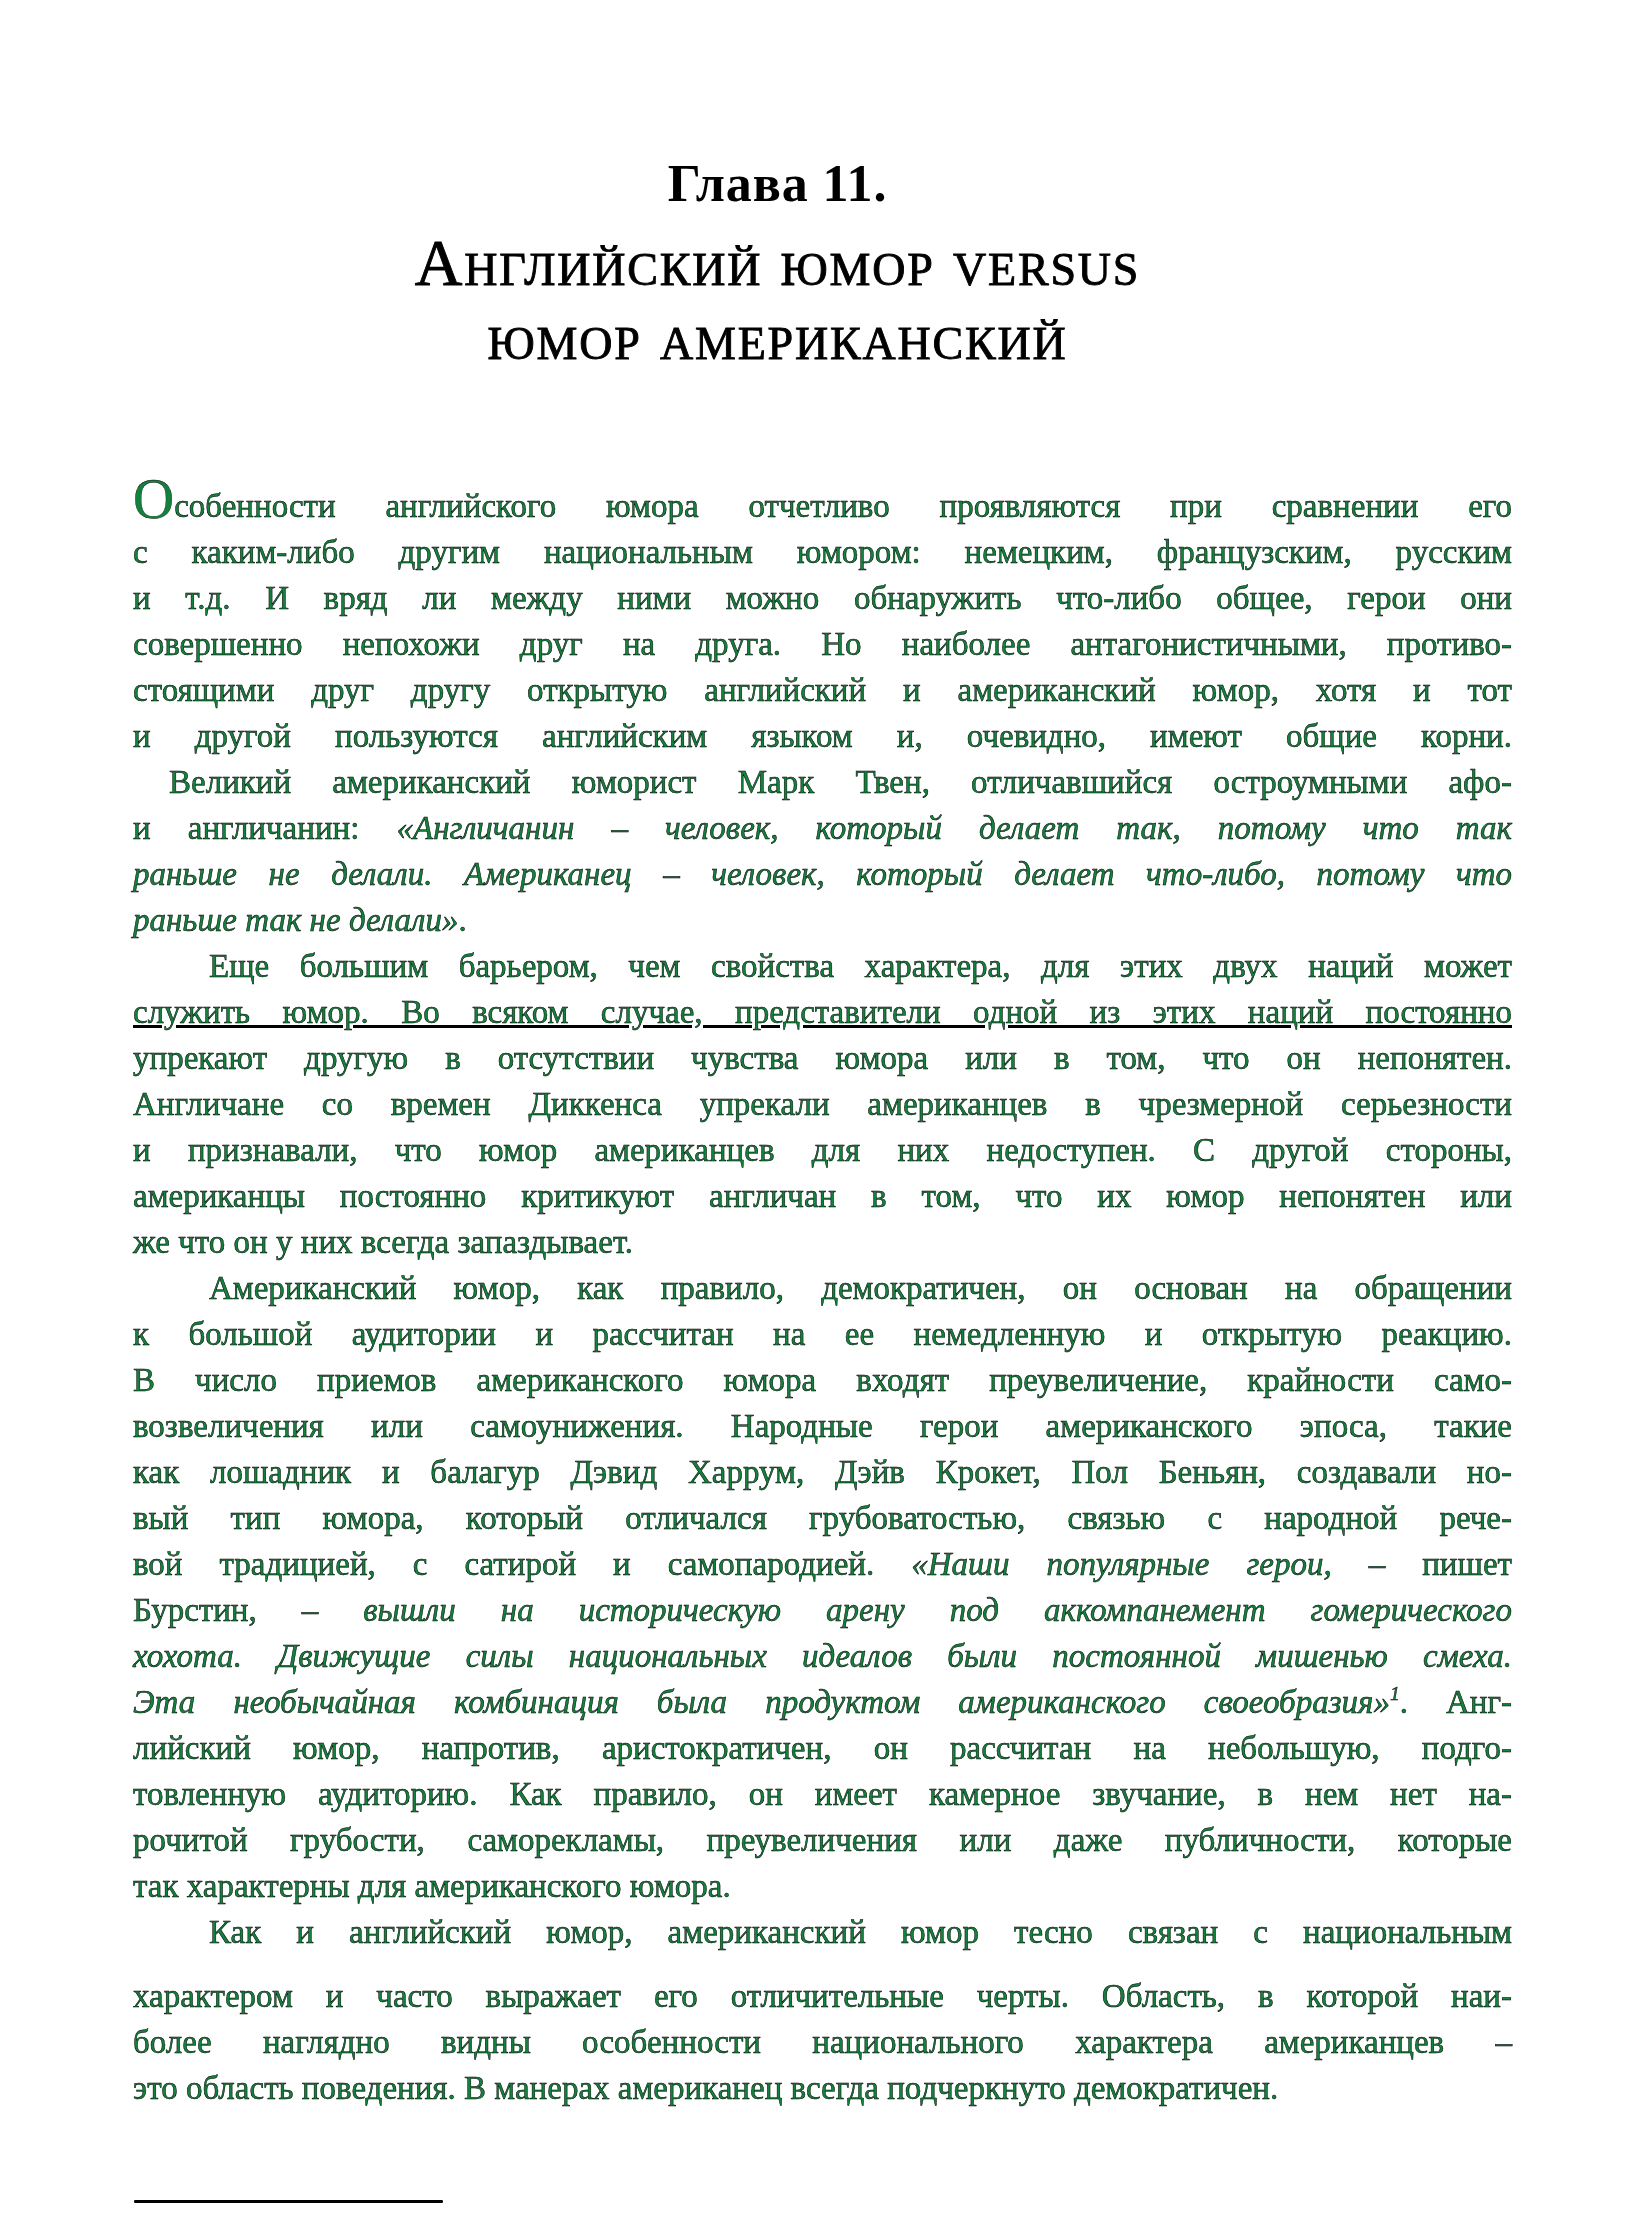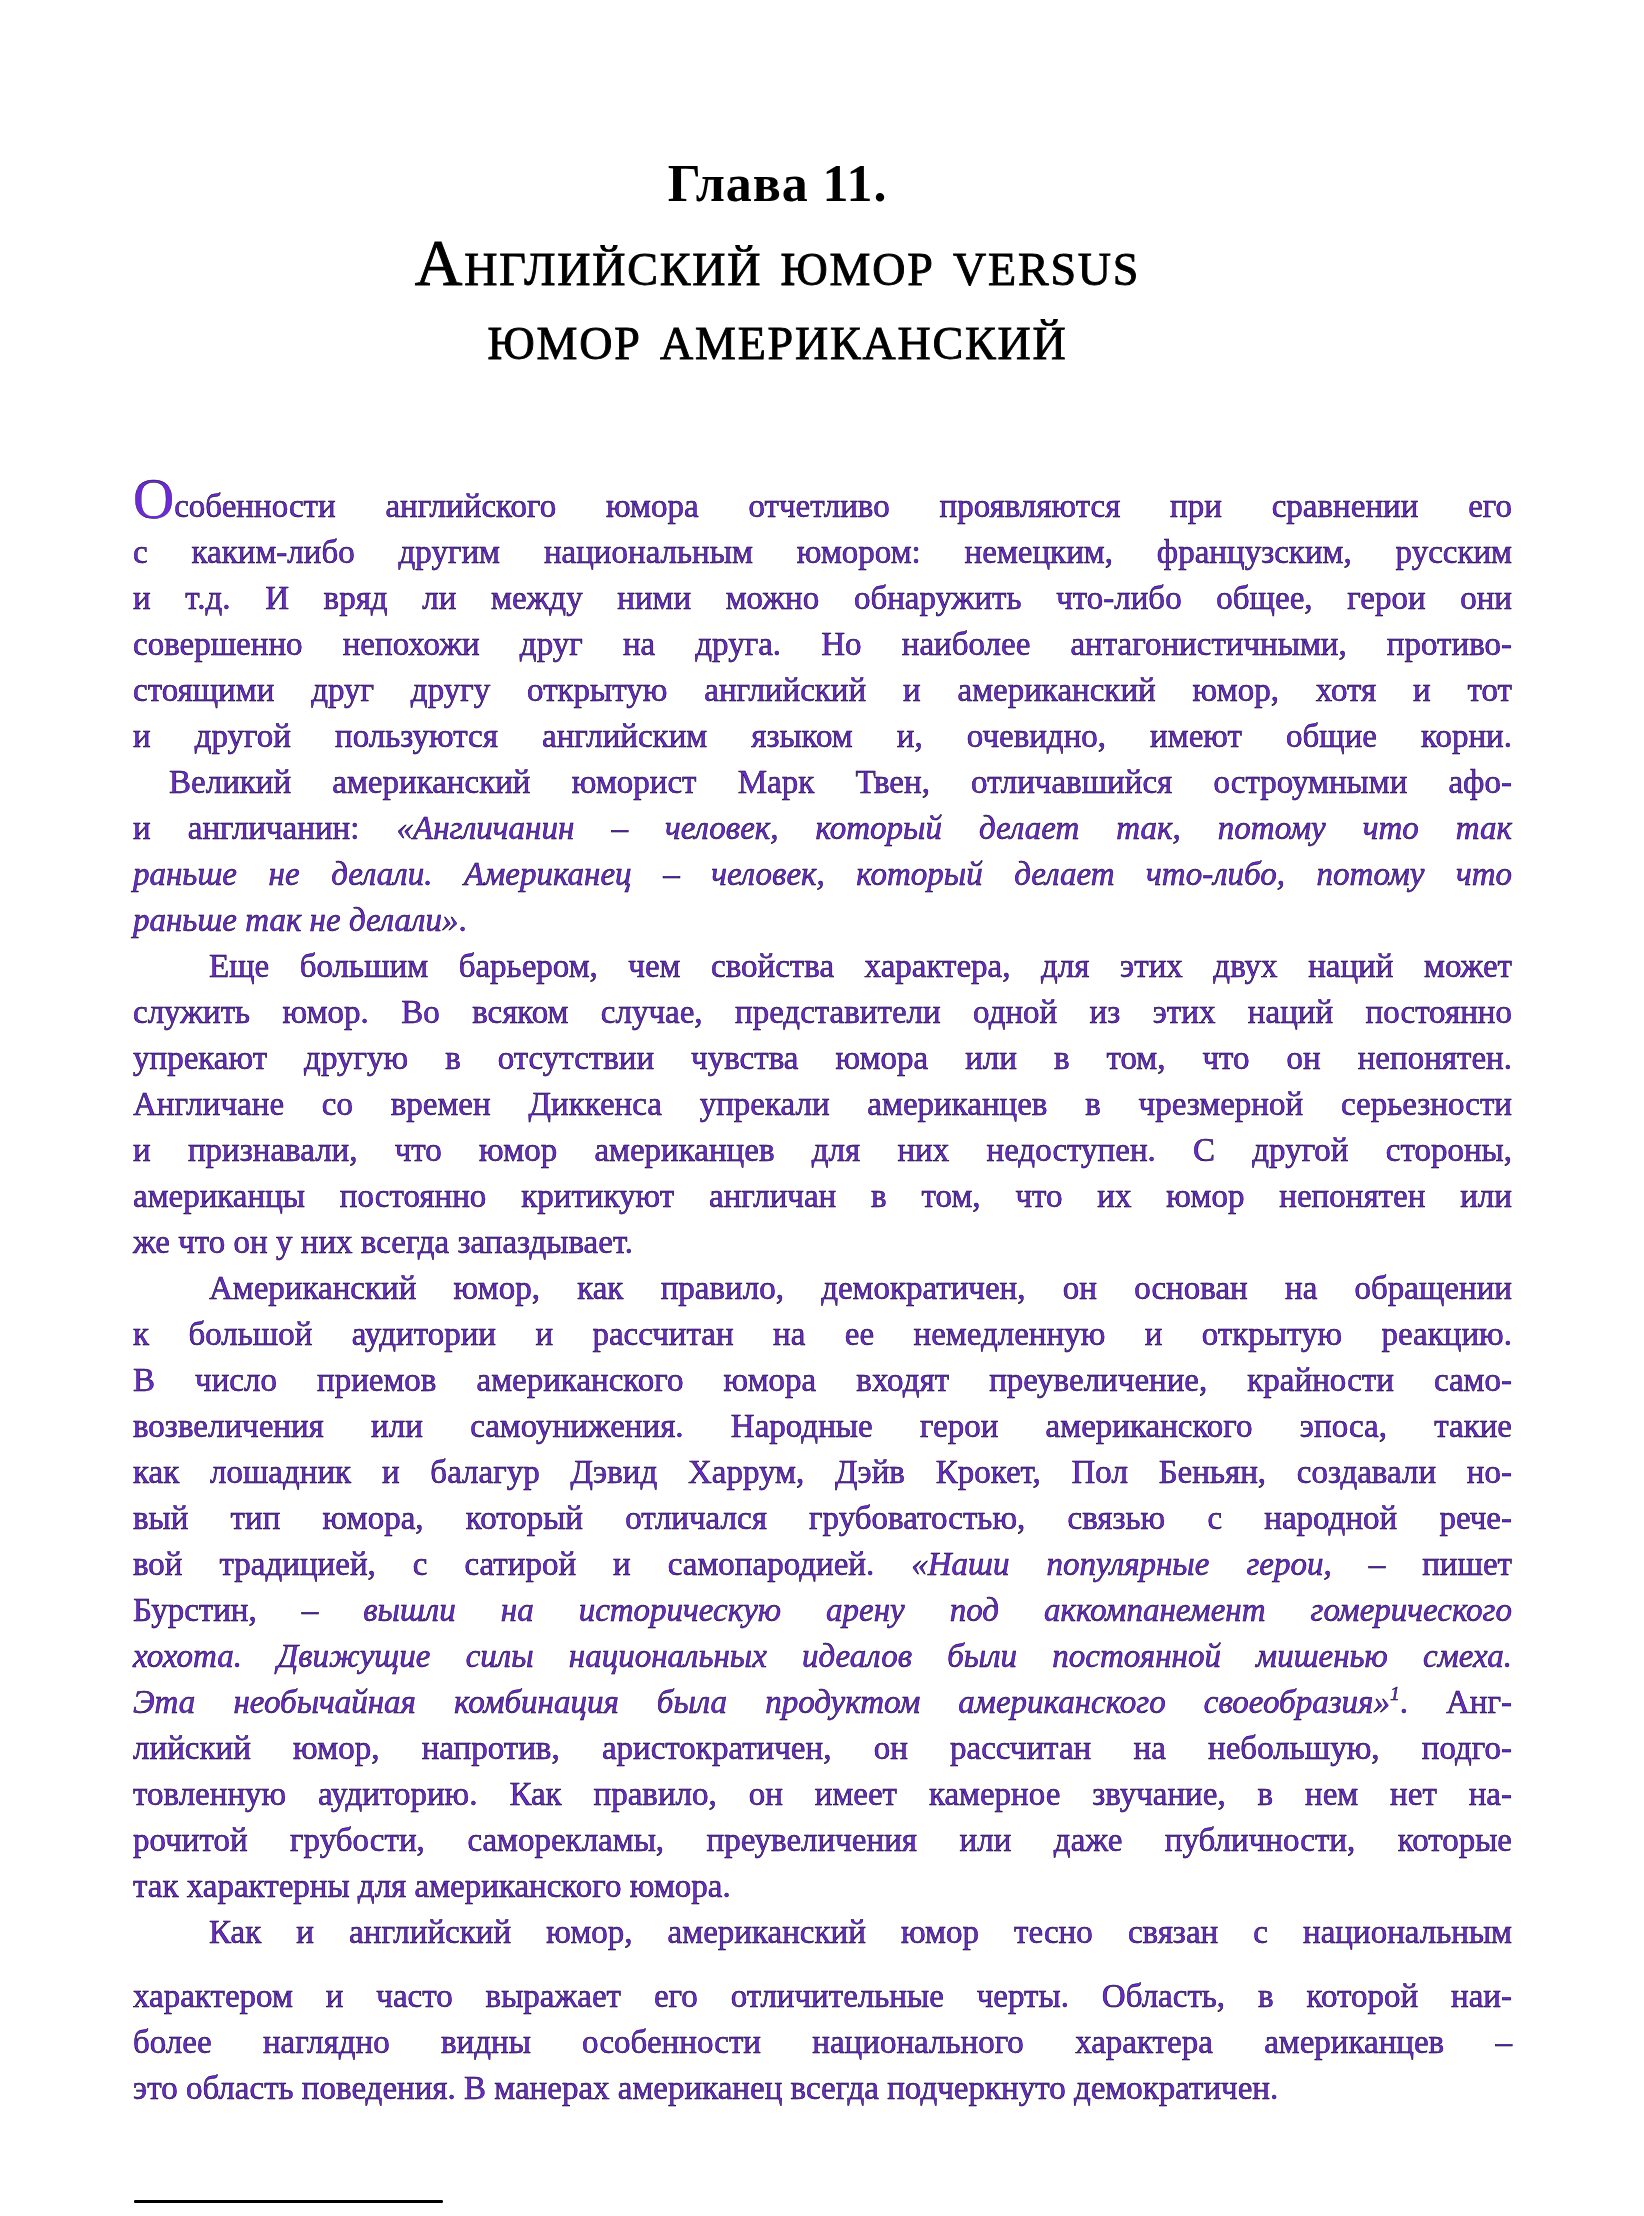--- a/index.html
+++ b/index.html
@@ -9,21 +9,21 @@
   .chapter-head { position: absolute; left: 0; width: 1555px; text-align: center;
     font-family: "Liberation Serif", "DejaVu Serif", serif; color: #000; }
   .chapter-num { top: 157px; font-size: 52px; line-height: 53px; font-weight: bold; letter-spacing: 0.9px; }
   .chapter-title { font-size: 66px; line-height: 71px; font-variant: small-caps; letter-spacing: 1.8px;
     font-weight: normal; -webkit-text-stroke: 0.9px #000; }
   .chapter-title.l1 { top: 227px; }
   .chapter-title.l2 { top: 301px; }
 
   .body-text { position: absolute; left: 133px; top: 483px; width: 1379px;
     font-family: "Liberation Serif", "DejaVu Serif", serif; font-size: 33px; line-height: 46px;
-    color: #6d28d9; -webkit-text-stroke: 0.5px #000; }
+    color: #15803d; -webkit-text-stroke: 0.5px #000; }
   .line { display: block; height: 46px; white-space: nowrap; text-align: justify; text-align-last: justify; overflow: visible; }
   .line.last { text-align-last: left; }
   .line.indent { padding-left: 76px; }
   .line .it { font-style: italic; }
   .line sup { font-size: 19.5px; line-height: 0; vertical-align: 13.3px; font-style: italic; }
   .dropcap { font-size: 57px; line-height: 0; vertical-align: -0.9px; -webkit-text-stroke: 0.3px #000; }
 
   .footnote-rule { position: absolute; left: 134px; top: 2200px; width: 309px; height: 2.7px; background: #000; border-radius: 1.3px; }
   .footnote { position: absolute; left: 133px; top: 2222px; width: 1379px;
     font-family: "Liberation Serif", "DejaVu Serif", serif; font-size: 29px; line-height: 35px; color: #000; white-space: nowrap; -webkit-text-stroke: 0.4px #000; }
@@ -45,21 +45,21 @@
         <span class="line" style="word-spacing: 0px;"><span>совершенно непохожи друг на друга. Но наиболее антагонистичными, противо-</span></span>
         <span class="line" style="word-spacing: 0px;"><span>стоящими друг другу открытую английский и американский юмор, хотя и тот</span></span>
         <span class="line" style="word-spacing: 0px;"><span>и другой пользуются английским языком и, очевидно, имеют общие корни.</span></span>
         <span class="line" style="word-spacing: 0px; margin-left: 36px;"><span>Великий американский юморист Марк Твен, отличавшийся остроумными афо-</span></span>
         <span class="line" style="word-spacing: 0px;"><span>и англичанин: </span><span class="it">«Англичанин – человек, который делает так, потому что так</span></span>
         <span class="line" style="word-spacing: 0px;"><span class="it">раньше не делали. Американец – человек, который делает что-либо, потому что</span></span>
         <span class="line last"><span class="it">раньше так не делали»</span><span>.</span></span>
       </div>
       <div>
         <span class="line indent" style="word-spacing: 0px;"><span>Еще большим барьером, чем свойства характера, для этих двух наций может</span></span>
-        <span class="line" style="word-spacing: 0px;"><span>служить юмор. Во всяком случае, представители одной из этих наций постоянно</span></span>
+        <span class="line" style="word-spacing: 0px; text-decoration: underline;"><span>служить юмор. Во всяком случае, представители одной из этих наций постоянно</span></span>
         <span class="line" style="word-spacing: 0px;"><span>упрекают другую в отсутствии чувства юмора или в том, что он непонятен.</span></span>
         <span class="line" style="word-spacing: 0px;"><span>Англичане со времен Диккенса упрекали американцев в чрезмерной серьезности</span></span>
         <span class="line" style="word-spacing: 0px;"><span>и признавали, что юмор американцев для них недоступен. С другой стороны,</span></span>
         <span class="line" style="word-spacing: 0px;"><span>американцы постоянно критикуют англичан в том, что их юмор непонятен или</span></span>
         <span class="line last"><span>же что он у них всегда запаздывает.</span></span>
       </div>
       <div>
         <span class="line indent" style="word-spacing: 0px;"><span>Американский юмор, как правило, демократичен, он основан на обращении</span></span>
         <span class="line" style="word-spacing: 0px;"><span>к большой аудитории и рассчитан на ее немедленную и открытую реакцию.</span></span>
         <span class="line" style="word-spacing: 0px;"><span>В число приемов американского юмора входят преувеличение, крайности само-</span></span>

